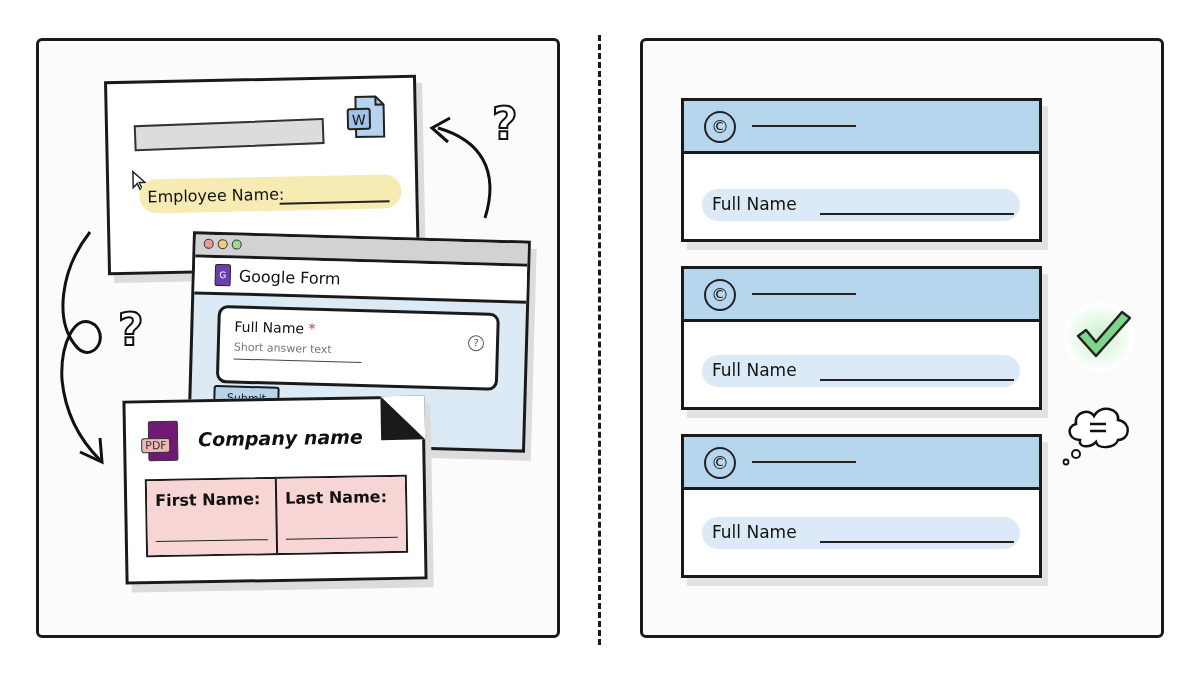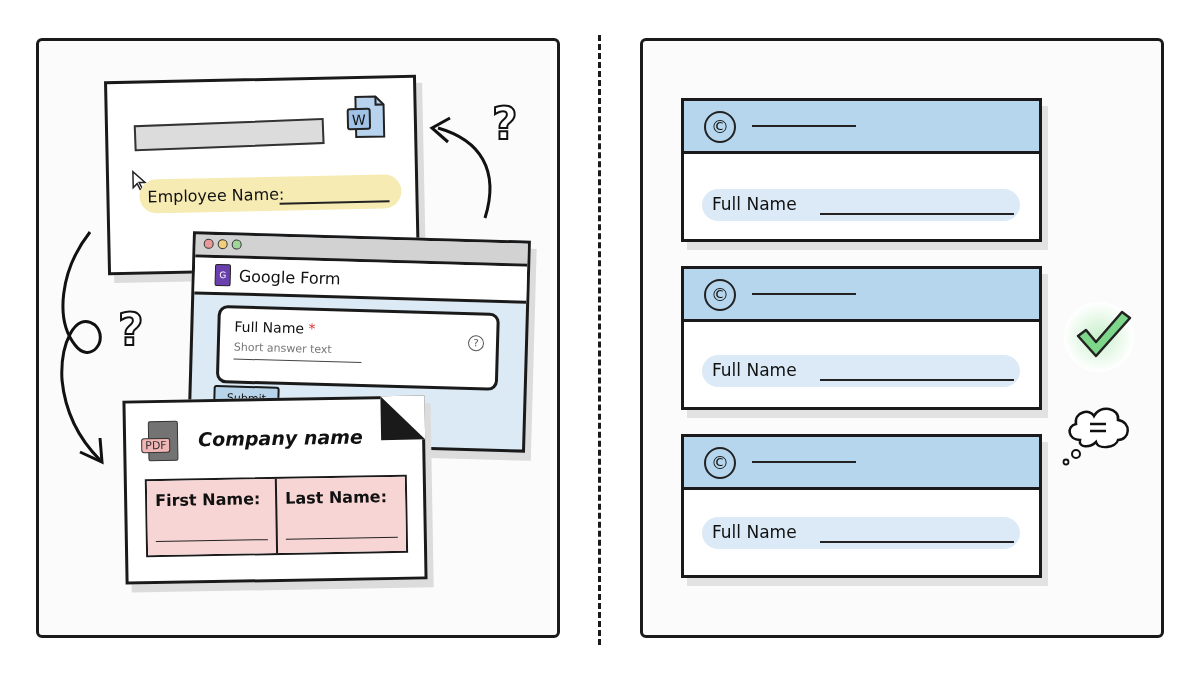--- a/index.html
+++ b/index.html
@@ -21,21 +21,21 @@
   .gicon{position:absolute;left:20px;top:6px;width:14px;height:20px;background:#6a3fae;border:1.5px solid #222;border-radius:2px;color:#fff;font-size:9px;text-align:center;line-height:20px;}
   .gq{position:absolute;left:24px;top:70px;width:282px;height:78px;background:#fff;border:3px solid #1a1a1a;border-radius:10px;box-sizing:border-box;}
   .gq-label{position:absolute;left:14px;top:10px;font-size:14px;}
   .req{color:#d33;}
   .gq-hint{position:absolute;left:14px;top:32px;font-size:11px;color:#777;}
   .gq-line{position:absolute;left:14px;top:50px;width:128px;border-top:1.5px solid #444;}
   .gq-help{position:absolute;right:12px;top:20px;width:14px;height:14px;border:1.5px solid #555;border-radius:50%;font-size:10px;text-align:center;line-height:14px;color:#555;}
   .gsubmit{position:absolute;left:22px;top:150px;width:62px;height:24px;background:#b8d4ea;border:2px solid #1a1a1a;border-radius:3px;font-size:11px;text-align:center;line-height:22px;}
   .pdf{left:124px;top:398px;width:302px;height:184px;transform:rotate(-1deg);}
   .pdf-fold{position:absolute;right:-3px;top:-3px;width:0;height:0;border-left:44px solid #1a1a1a;border-top:44px solid #fff;}
-  .pdf-icon{position:absolute;left:22px;top:18px;width:28px;height:38px;background:#737373;border:1.5px solid #333;border-radius:2px;}
+  .pdf-icon{position:absolute;left:22px;top:18px;width:28px;height:38px;background:#701a75;border:1.5px solid #333;border-radius:2px;}
   .pdf-badge{position:absolute;left:-8px;top:16px;padding:0 3px;background:#f0b5b5;border:1.5px solid #333;border-radius:3px;font-size:11px;color:#333;}
   .pdf-title{position:absolute;left:72px;top:26px;font-size:19px;font-weight:bold;font-style:italic;}
   .pdf-table{position:absolute;left:18px;top:76px;width:262px;height:78px;border:2px solid #1a1a1a;display:flex;box-sizing:border-box;}
   .pdf-cell{flex:1;background:#f7d5d5;position:relative;}
   .pdf-cell+ .pdf-cell{border-left:2px solid #1a1a1a;}
   .pdf-cell span{position:absolute;left:8px;top:10px;font-size:16px;font-weight:bold;}
   .pdf-cell .ln{position:absolute;left:8px;right:8px;top:60px;border-top:1.5px solid #222;}
   .ucard{position:absolute;left:681px;width:361px;height:144px;background:#fff;border:3px solid #1a1a1a;box-sizing:border-box;box-shadow:6px 8px 0 #e2e2e2;}
   .ucard .hdr{position:absolute;left:0;top:0;right:0;height:50px;background:#b6d6ee;border-bottom:3px solid #1a1a1a;}
   .copy{position:absolute;left:20px;top:10px;width:28px;height:28px;border:2px solid #222;border-radius:50%;font-size:18px;text-align:center;line-height:28px;}

